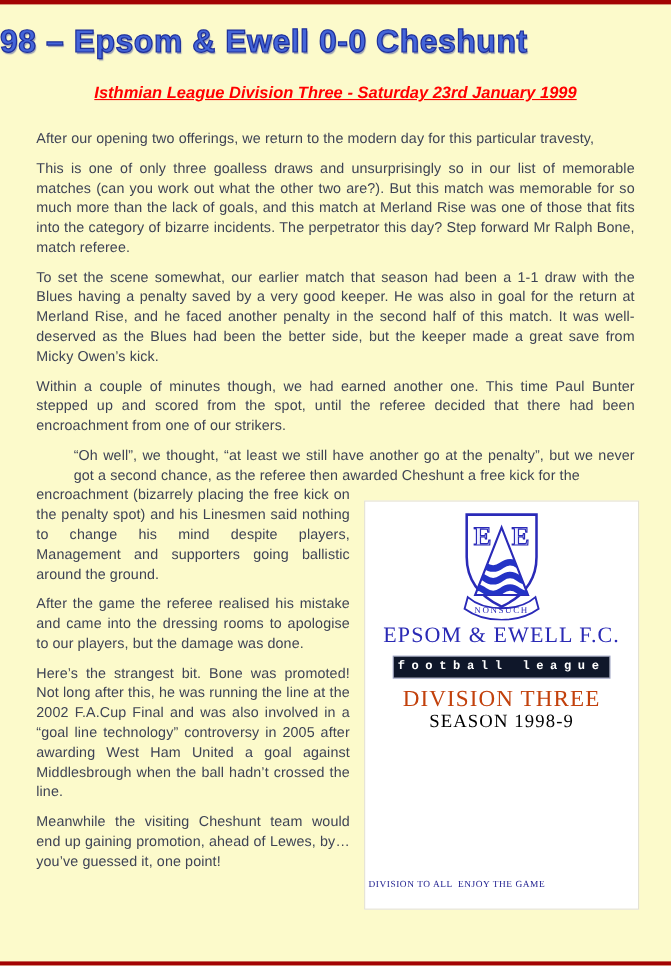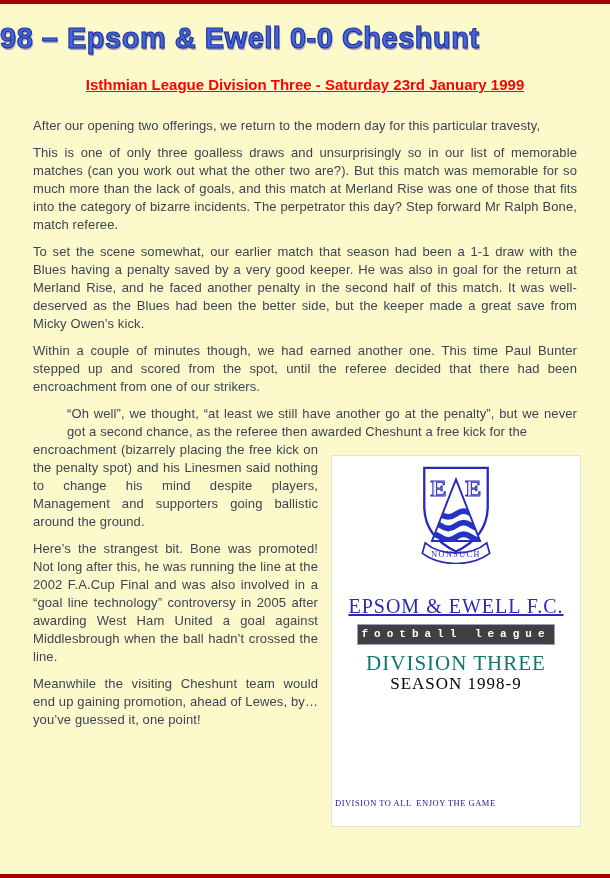--- a/index.html
+++ b/index.html
@@ -17,20 +17,21 @@
     margin-top:22px; 
     font-size:29px; font-weight:bold; letter-spacing:0.5px;
     color:#4465d8;
     -webkit-text-stroke:1.1px #1e2f9a;
     text-shadow:1px 2px 1px rgba(30,47,154,0.45);
   }
   .page-subtitle {
     margin-top:21px; text-align:center;
     font-size:15px; font-weight:bold; color:#FF0000;
     text-decoration:underline;
+    font-style:italic;
   }
 
   .content {
     margin:24px 33px 0 33px;
     color:#3E4355;
     font-size:13px; line-height:18px; letter-spacing:0.1px;
     text-align:justify;
   }
   .content p { margin:0 0 9px 0; }
   .content p.joined-top { margin-bottom:0;margin-left:34px; }
@@ -43,38 +44,37 @@
     margin:14px -4px 0 13px;
     background:#ffffff;
     border:1px solid #e4e2d2;
     position:relative;
     text-align:center;
     color:#2626b2;
     font-family:"Liberation Serif", serif;
   }
   .crest { margin-top:8px; }
   .club-name {
-    margin-top:28px;
-    font-size:20px; letter-spacing:1px; color:#2a2ab5; white-space:nowrap;text-decoration:underline;
+    font-size:20px; letter-spacing:1px; color:#2a2ab5; white-space:nowrap;
   }
   .ryman-box {
     width:198px; margin:9px auto 0 auto;
     border:1px solid #9aa0c0;
   }
   .ryman-word {
     font-size:45px; font-weight:bold; color:#2424c4;
     letter-spacing:4px; line-height:52px;
   }
   .ryman-bar {
-    background:#404040; color:#ffffff;
+    background:#0f172a; color:#ffffff;
     font-family:"Liberation Mono", monospace;
     font-size:11px; font-weight:bold; letter-spacing:6px;
     line-height:19px; white-space:nowrap; overflow:hidden;
   }
-  .division { margin-top:9px; font-size:21px; letter-spacing:1px; color:#0f766e; }
+  .division { margin-top:9px; font-size:21px; letter-spacing:1px; color:#c2410c; }
   .season   { margin-top:3px; font-size:17px; letter-spacing:1px; color:#000000; }
   .cover-bottom {
     position:absolute; left:0; right:0; bottom:12px;
     display:grid; grid-template-columns:1fr 1fr 1fr; align-items:end;
     color:#1a1a8c; font-size:8.5px; letter-spacing:0.5px;
   }
   .cover-bottom .mid { display:flex; flex-direction:column; align-items:center; }
   .cover-bottom .price { font-size:14px; letter-spacing:0; margin-top:1px; }
   .cover-bottom .side { padding-bottom:2px; }
 </style>
@@ -127,18 +127,19 @@
       <div class="division">DIVISION THREE</div>
       <div class="season">SEASON 1998-9</div>
 
       <div class="cover-bottom">
         <div class="side">DIVISION TO ALL</div>
         <div class="side">ENJOY THE GAME</div>
       </div>
     </div>
 
     <p class="joined-bottom">encroachment (bizarrely placing the free kick on the penalty spot) and his Linesmen said nothing to change his mind despite players, Management and supporters going ballistic around the ground.</p>
+    <p>After the game the referee realised his mistake and came into the dressing rooms to apologise to our players, but the damage was done.</p>
     <p>Here’s the strangest bit. Bone was promoted! Not long after this, he was running the line at the 2002 F.A.Cup Final and was also involved in a “goal line technology” controversy in 2005 after awarding West Ham United a goal against Middlesbrough when the ball hadn’t crossed the line.</p>
     <p>Meanwhile the visiting Cheshunt team would end up gaining promotion, ahead of Lewes, by… you’ve guessed it, one point!</p>
   </div>
 
   <div class="edge-bar bottom"></div>
 </div>
 
 </body></html>

